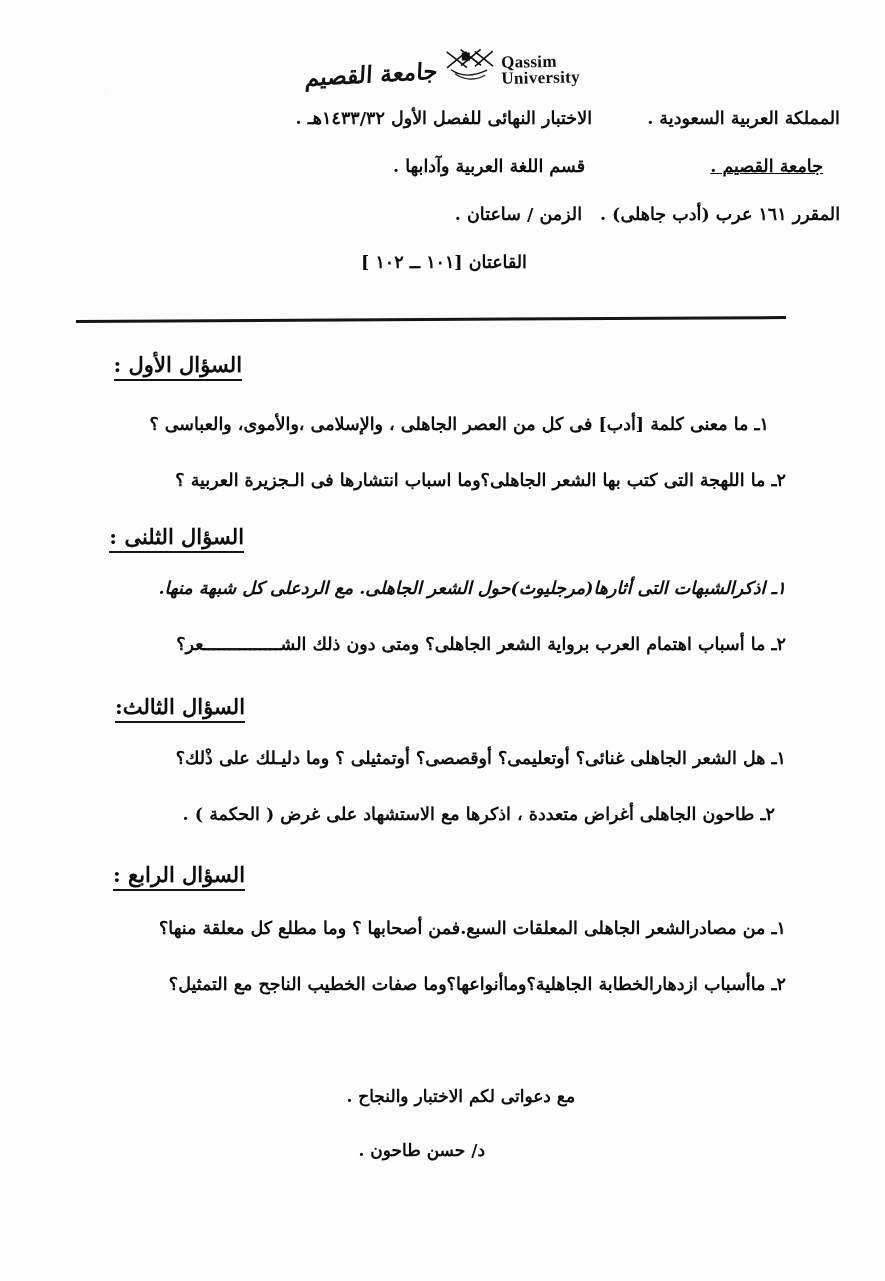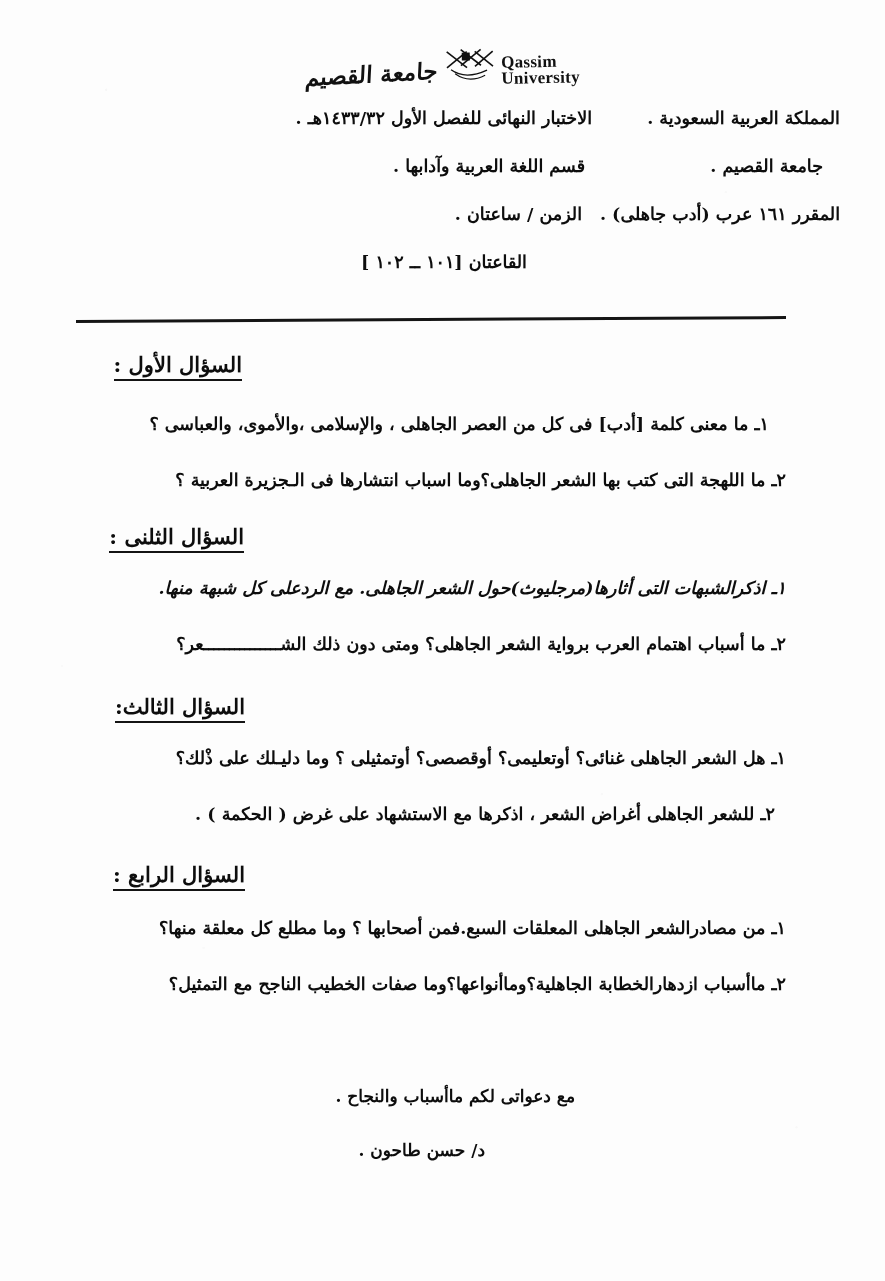--- a/index.html
+++ b/index.html
@@ -86,21 +86,21 @@
   .hdr {
     position: absolute;
     font-size: 17.5px;
     font-weight: 700;
     white-space: nowrap;
     font-family: "DejaVu Serif", "Liberation Serif", serif;
     margin-left: 36px;
   }
   .hdr-r1-right { top: 108px; right: 45px; }
   .hdr-r1-left  { top: 108px; right: 293px; }
-  .hdr-r2-right { top: 156px; right: 62px; }
+  .hdr-r2-right { top: 156px; right: 62px; text-decoration: underline; }
   .hdr-r2-left  { top: 156px; right: 300px; }
   .hdr-r3-right { top: 204px; right: 45px; }
   .hdr-r3-left  { top: 204px; right: 303px; }
   .hdr-r4       { top: 252px; right: 358px; }
 
   
   .divider {
     position: absolute;
     top: 318px;
     right: 99px;
@@ -201,23 +201,23 @@
   <div class="q-head qh1">السؤال الأول :</div>
   <div class="q-line ql1a">١ـ  ما معنى كلمة [أدب] فى كل من العصر الجاهلى ، والإسلامى ،والأموى، والعباسى ؟</div>
   <div class="q-line ql1b">٢ـ ما اللهجة التى كتب بها الشعر الجاهلى؟وما اسباب انتشارها فى الـجزيرة العربية ؟</div>
 
   <div class="q-head qh2">السؤال الثلنى :</div>
   <div class="q-line ql2a">١ـ اذكرالشبهات التى أثارها(مرجليوث)حول الشعر الجاهلى. مع الردعلى كل شبهة منها.</div>
   <div class="q-line ql2b">٢ـ ما أسباب اهتمام العرب برواية الشعر الجاهلى؟ ومتى دون ذلك الشـــــــــــــــعر؟</div>
 
   <div class="q-head qh3">السؤال الثالث:</div>
   <div class="q-line ql3a">١ـ هل الشعر الجاهلى غنائى؟ أوتعليمى؟ أوقصصى؟ أوتمثيلى ؟ وما دليـلك على ذْلك؟</div>
-  <div class="q-line ql3b">٢ـ  للشعر الجاهلى أغراض الشعر ، اذكرها مع  الاستشهاد  على غرض ( الحكمة ) .</div>
+  <div class="q-line ql3b">٢ـ  طاحون الجاهلى أغراض متعددة ، اذكرها مع  الاستشهاد  على غرض ( الحكمة ) .</div>
 
   <div class="q-head qh4">السؤال الرابع :</div>
   <div class="q-line ql4a">١ـ من مصادرالشعر الجاهلى المعلقات السبع.فمن أصحابها ؟ وما مطلع كل معلقة منها؟</div>
   <div class="q-line ql4b">٢ـ ماأسباب ازدهارالخطابة الجاهلية؟وماأنواعها؟وما صفات الخطيب الناجح مع التمثيل؟</div>
 
-  <div class="foot foot-1">مع دعواتى لكم ماأسباب والنجاح .</div>
+  <div class="foot foot-1">مع دعواتى لكم الاختبار والنجاح .</div>
   <div class="foot foot-2">د/ حسن طاحون .</div>
 
   <div class="grain"></div>
 </div>
 
 </body></html>

